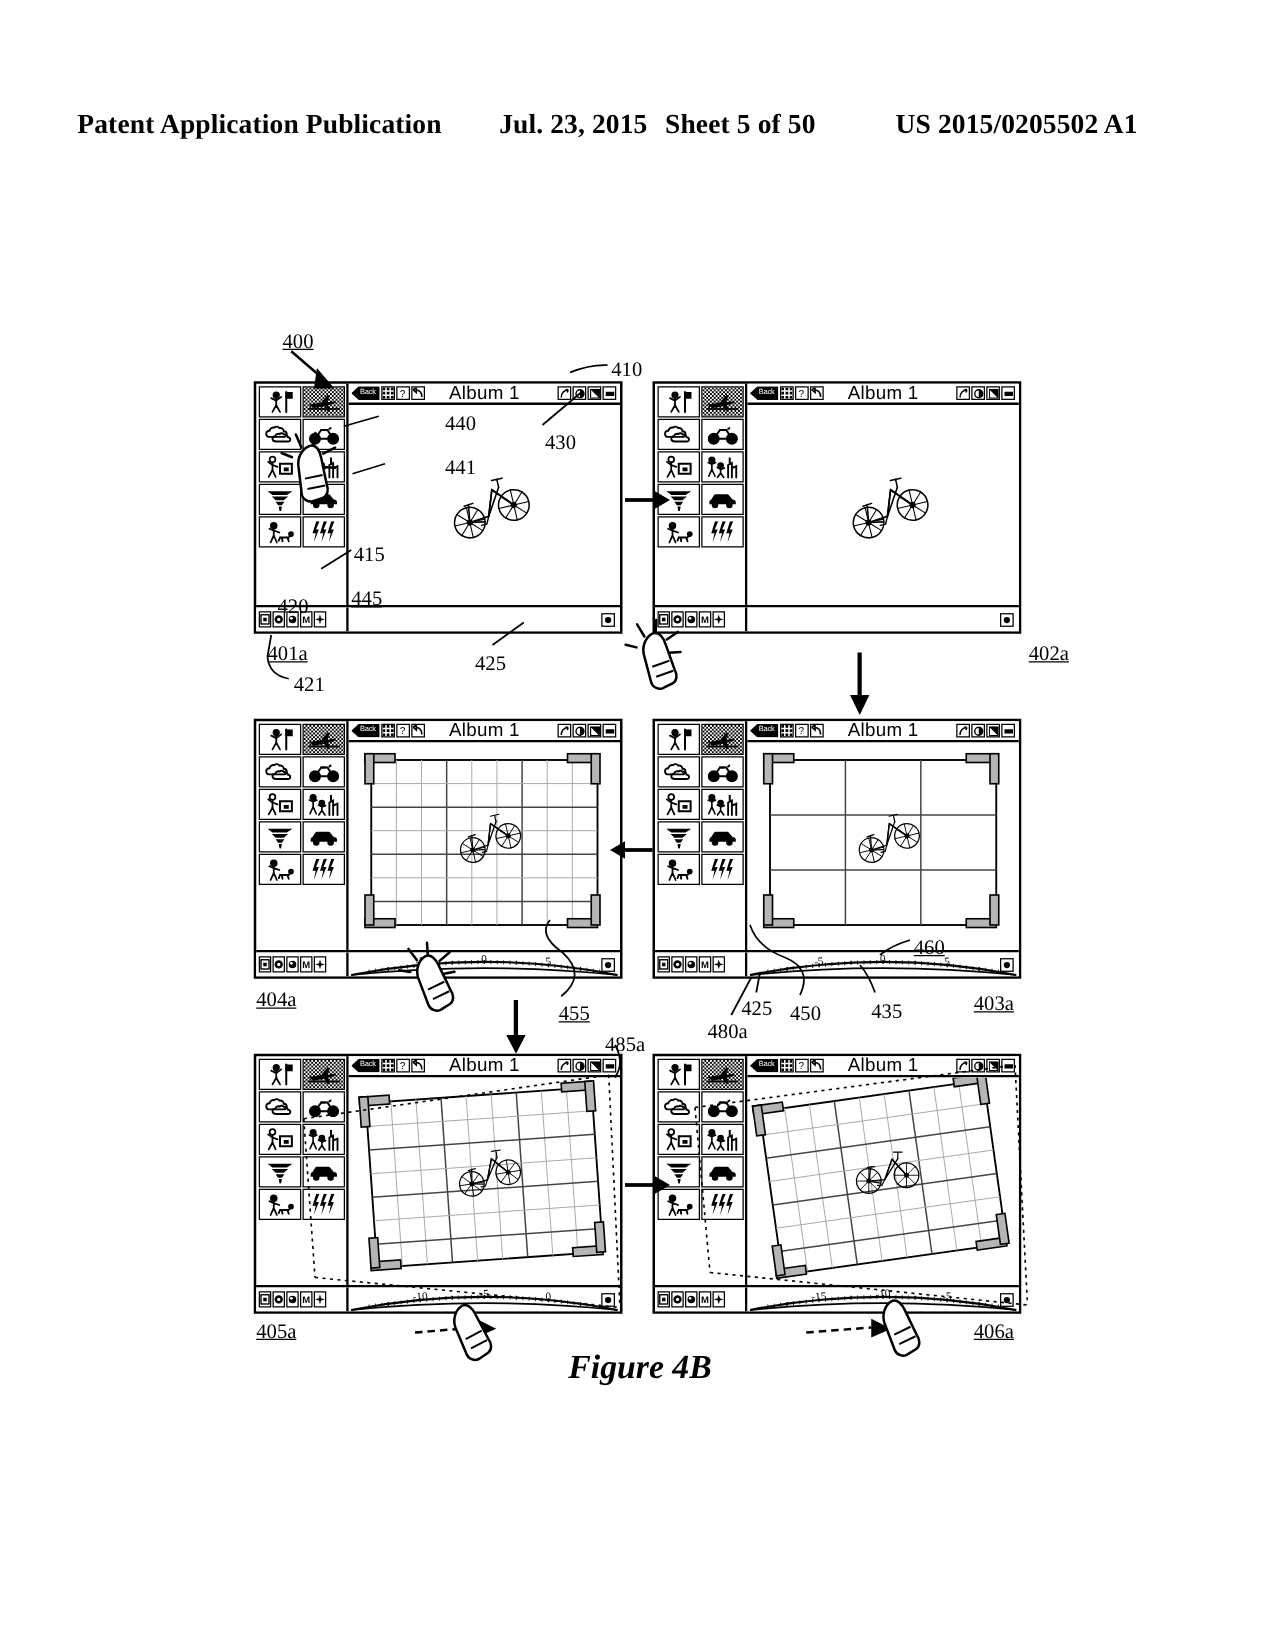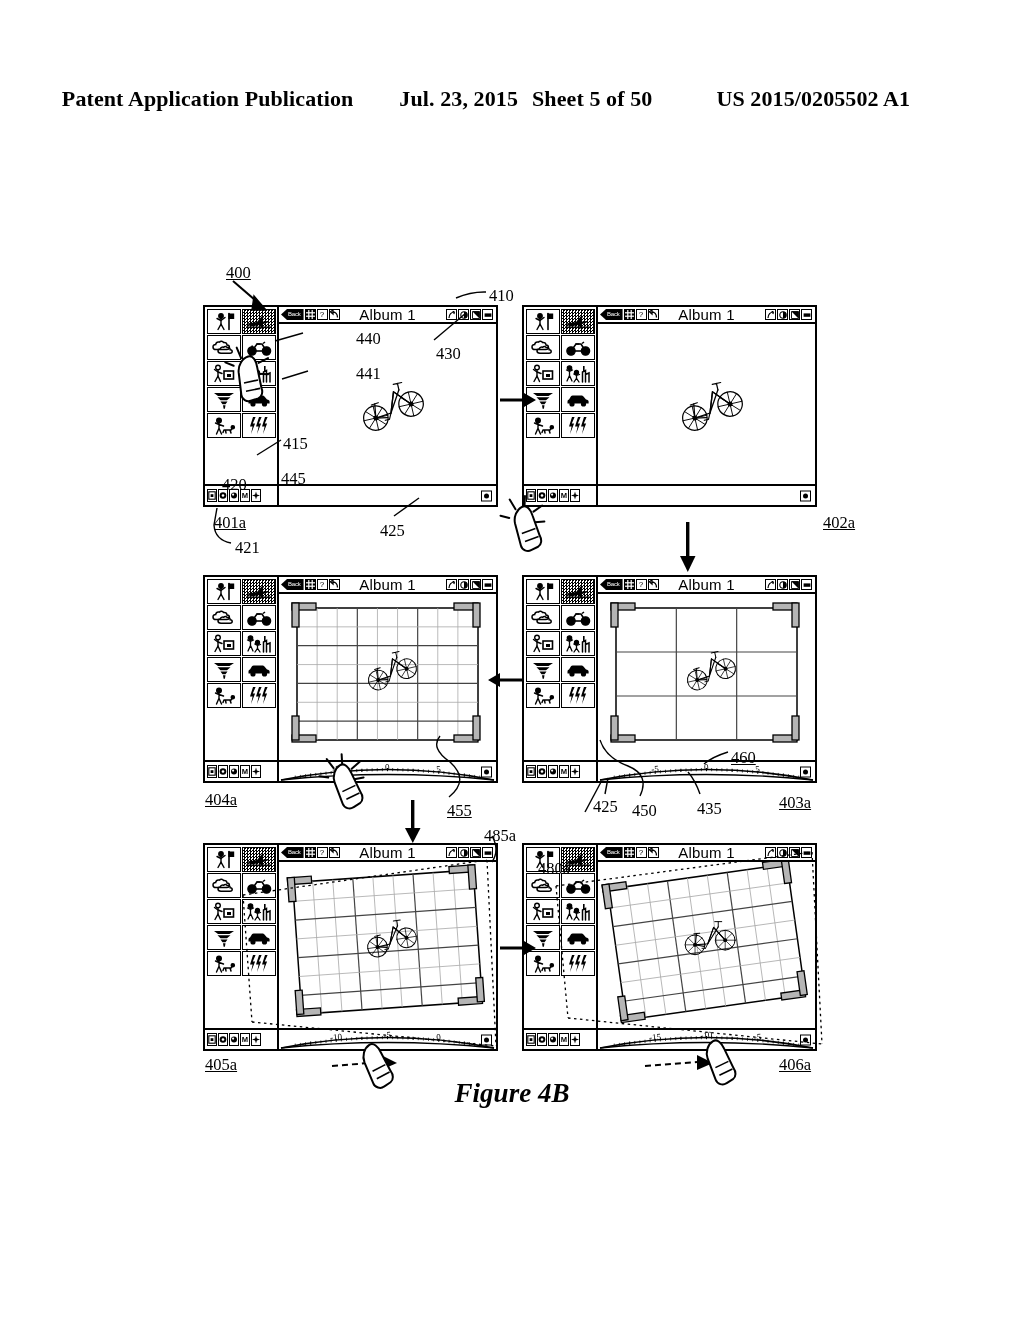--- a/index.html
+++ b/index.html
@@ -1777,21 +1777,21 @@
     <div class="lbl u" style="left:281px;top:469px;">445</div>
     <div class="lbl " style="left:222px;top:475px;">420</div>
     <div class="lbl u" style="left:214px;top:513px;">401a</div>
     <div class="lbl " style="left:235px;top:538px;">421</div>
     <div class="lbl " style="left:380px;top:521px;">425</div>
     <div class="lbl u" style="left:823px;top:513px;">402a</div>
     <div class="lbl " style="left:731px;top:748px;text-decoration:underline;">460</div>
     <div class="lbl " style="left:593px;top:797px;">425</div>
     <div class="lbl " style="left:632px;top:801px;">450</div>
     <div class="lbl " style="left:697px;top:799px;">435</div>
-    <div class="lbl " style="left:538px;top:815px;margin-top:44px;">480a</div>
+    <div class="lbl " style="left:566px;top:815px;">480a</div>
     <div class="lbl u" style="left:779px;top:793px;">403a</div>
     <div class="lbl u" style="left:205px;top:790px;">404a</div>
     <div class="lbl " style="left:447px;top:801px;text-decoration:underline;">455</div>
     <div class="lbl " style="left:484px;top:826px;">485a</div>
     <div class="lbl u" style="left:205px;top:1055px;">405a</div>
     <div class="lbl u" style="left:779px;top:1055px;">406a</div>
     <svg class="overlay" width="1024" height="1320" viewBox="0 0 1024 1320">
   <g stroke="#000" fill="none" stroke-width="1.4">
 
     <path d="M233 281 L262 306" stroke-width="2"></path>

